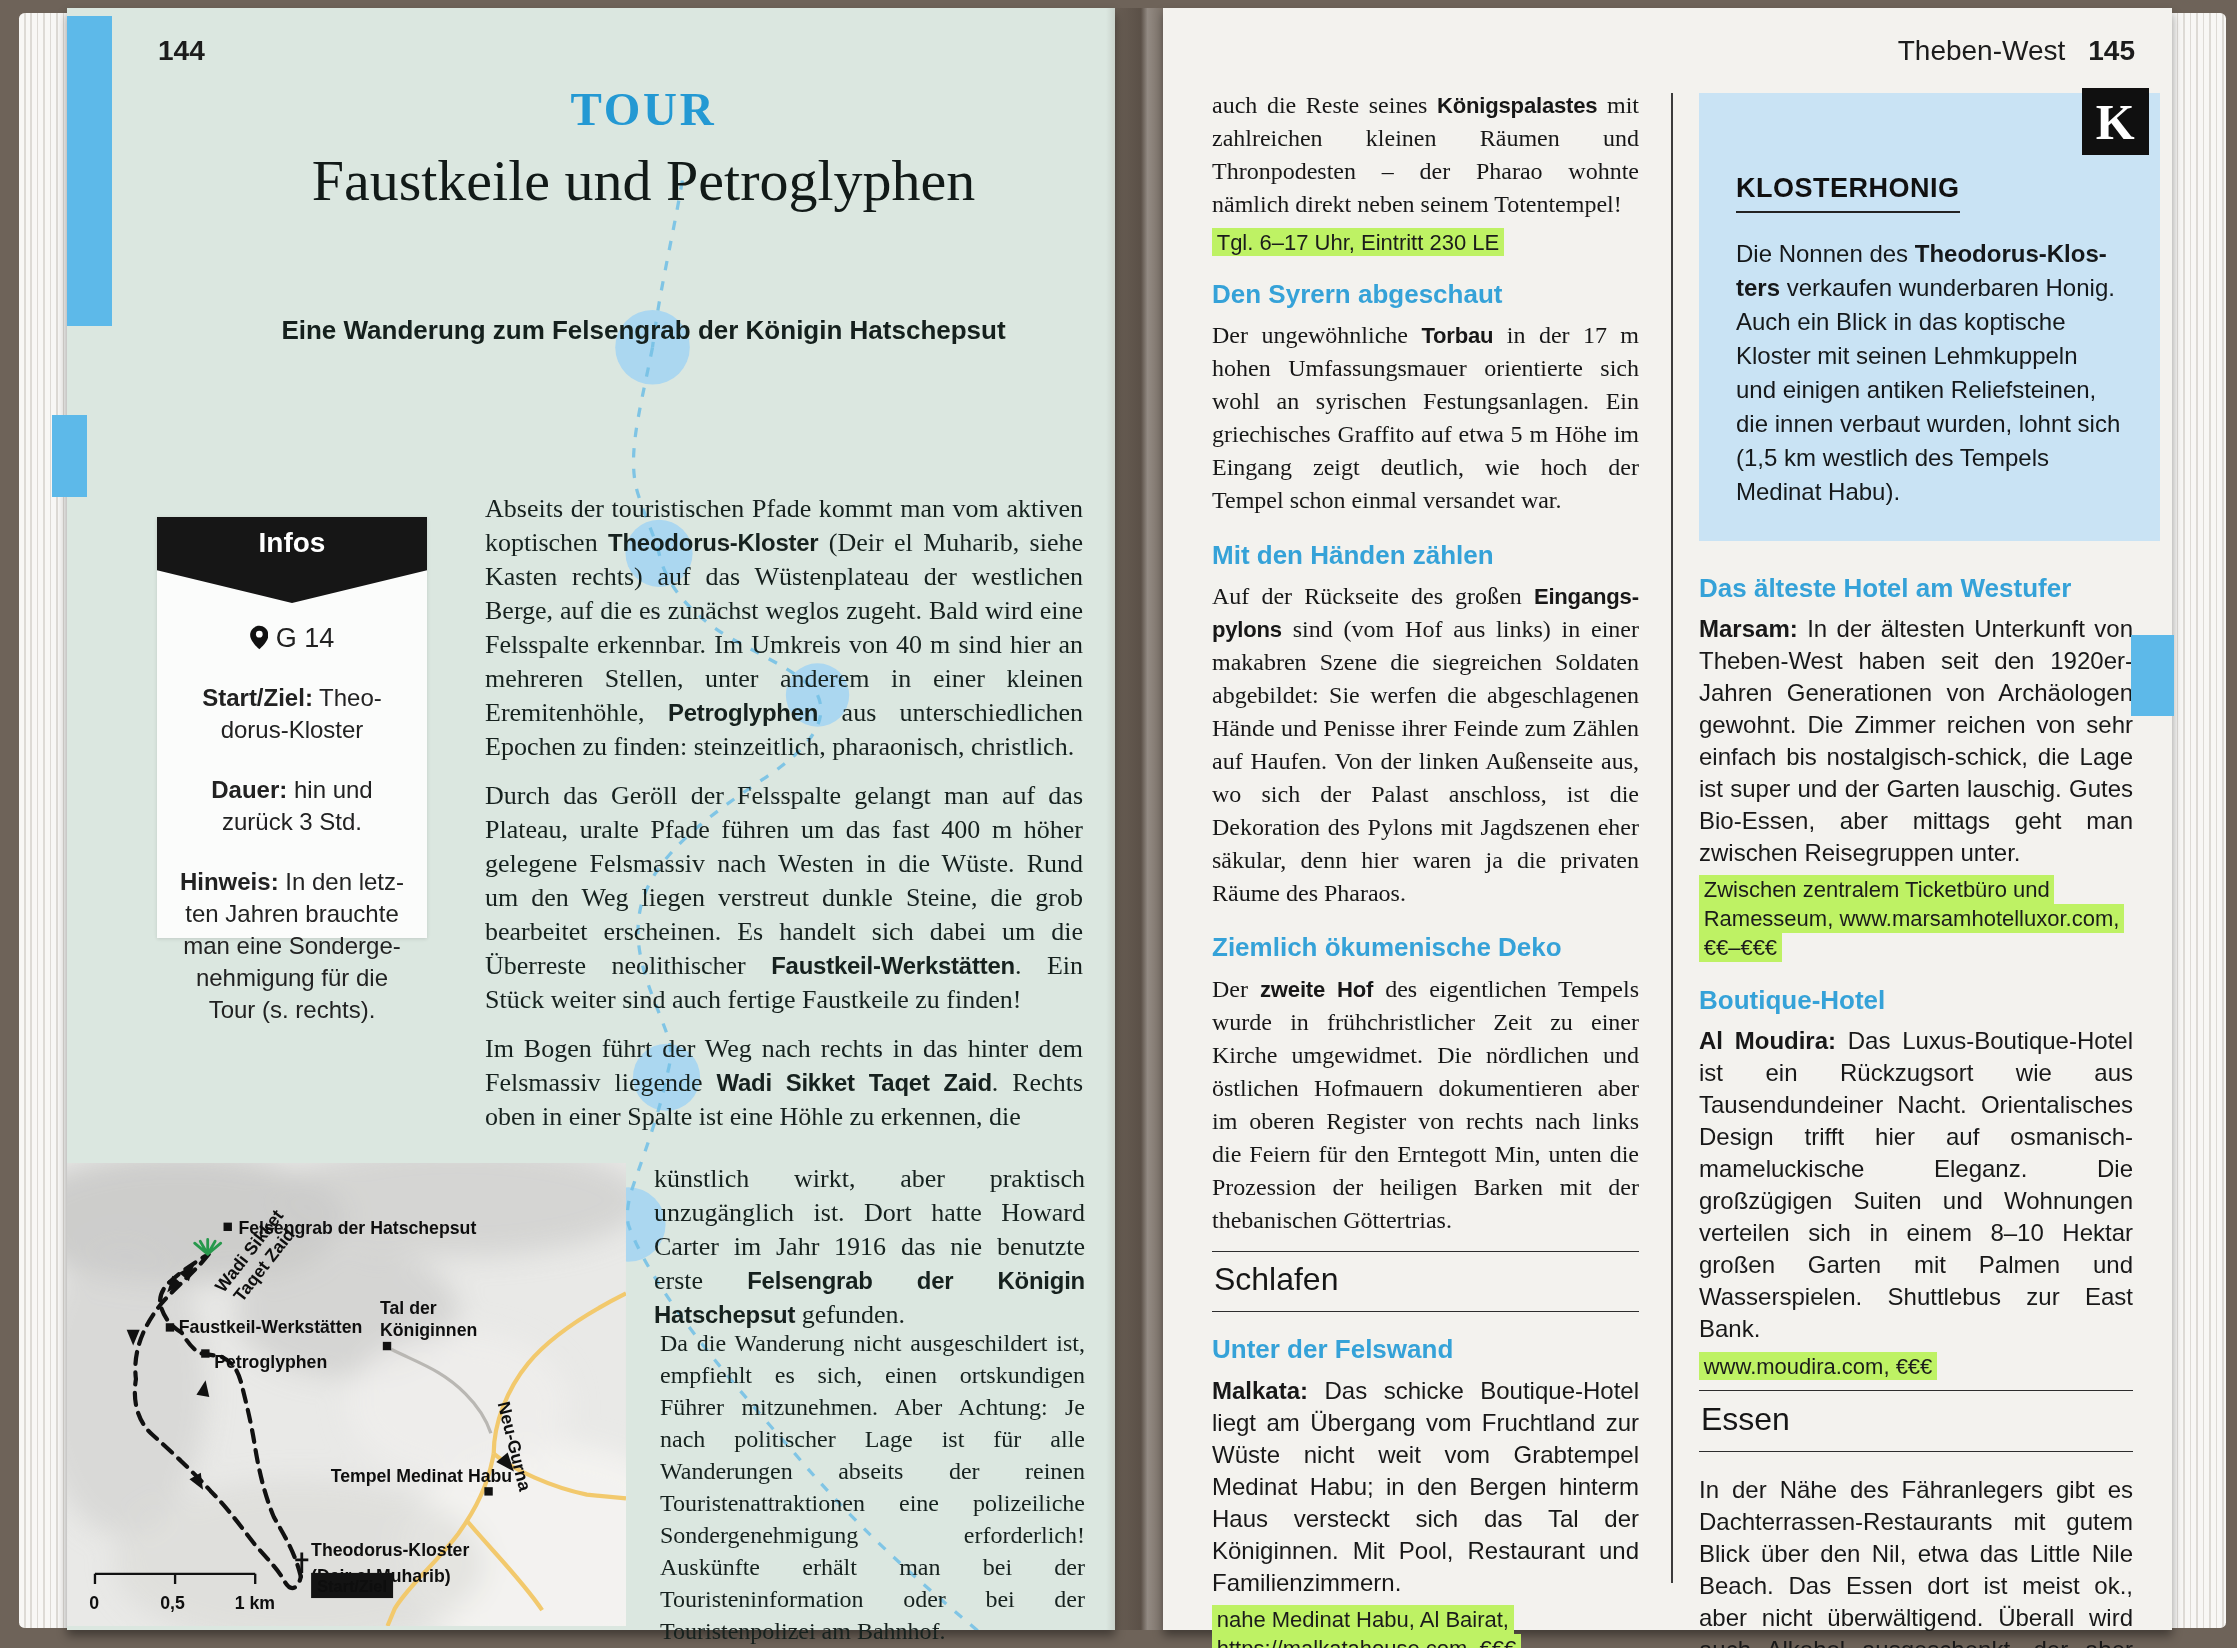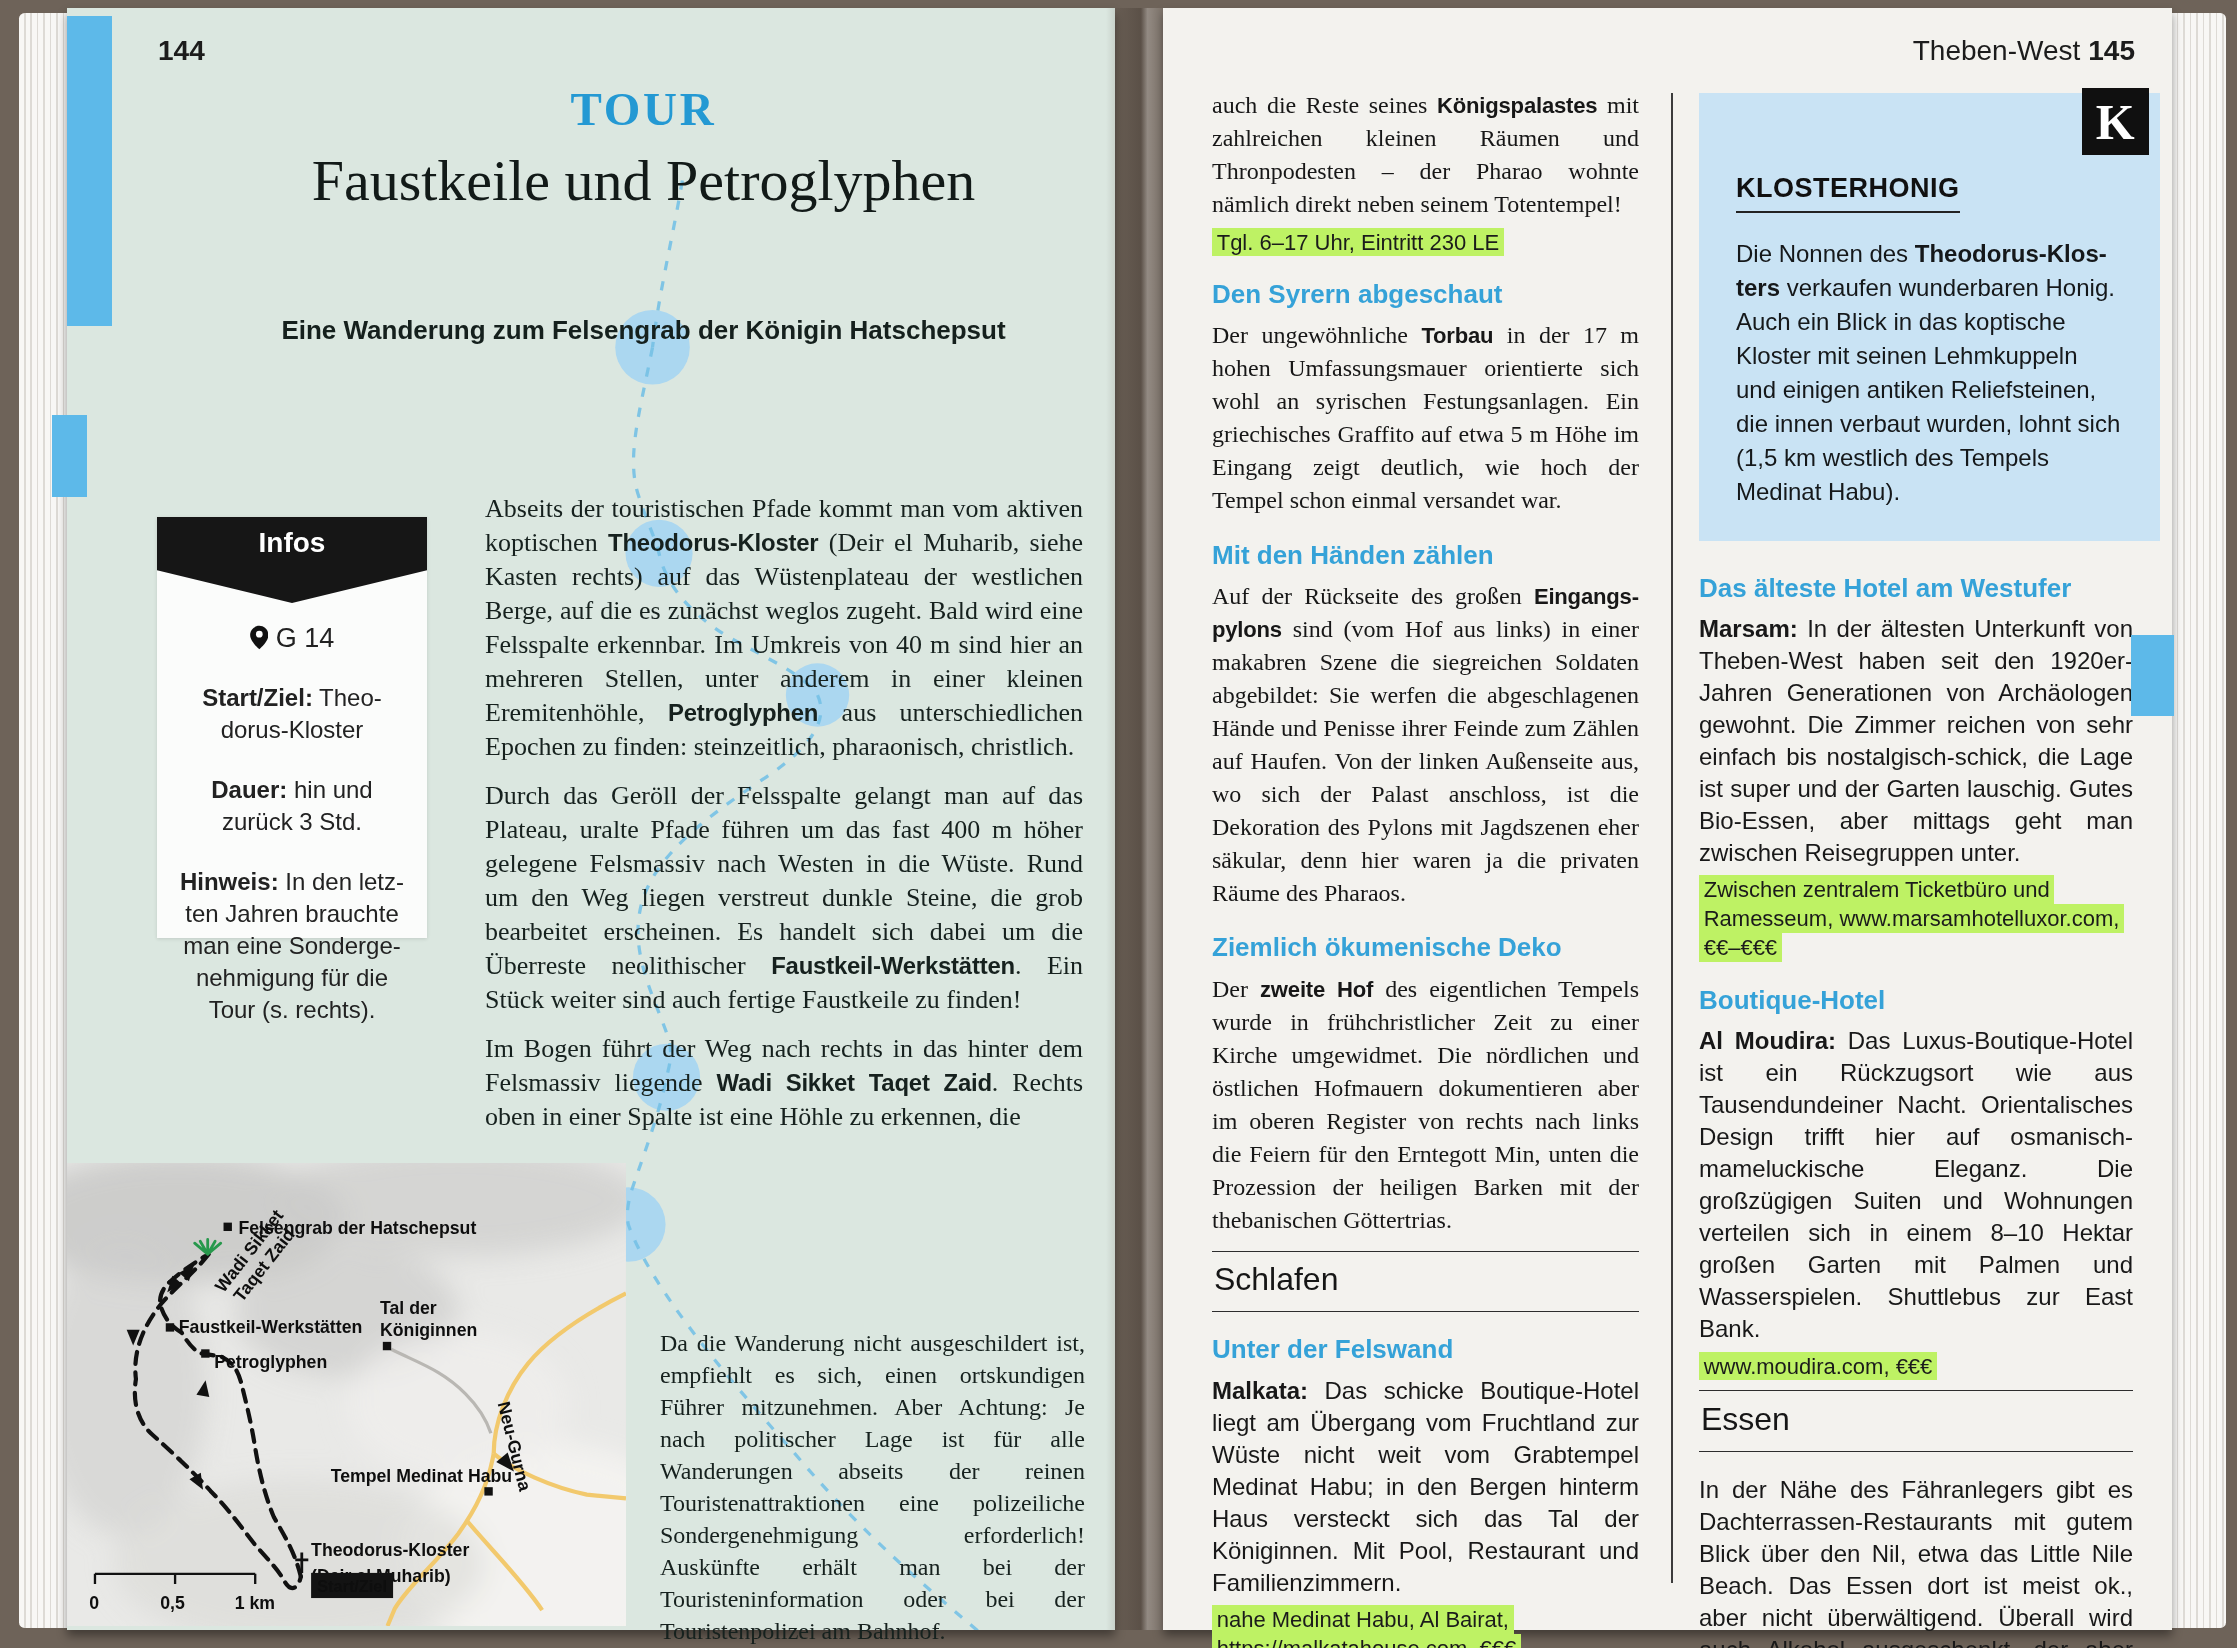--- a/index.html
+++ b/index.html
@@ -18,21 +18,21 @@
           background:linear-gradient(90deg,rgba(70,60,52,0) 0%,rgba(70,60,52,.38) 42%,rgba(70,60,52,.48) 52%,rgba(255,255,255,.25) 62%,rgba(70,60,52,0) 100%);}
 
   .tab{background:#5db9e9;z-index:4;}
   .tab-top-left{left:67px;top:16px;width:45px;height:310px;}
   .tab-mid-left{left:52px;top:415px;width:35px;height:82px;}
   .tab-right{left:2131px;top:635px;width:43px;height:81px;}
 
   
   .pagenum-left{left:158px;top:35px;font-size:28px;font-weight:bold;z-index:7;}
   .header-right{left:1706px;top:35px;width:429px;text-align:right;font-size:28px;z-index:7;}
-  .header-right b{margin-left:8px;}
+  .header-right b{margin-left:23px;}
 
   .kicker{left:196px;top:82px;width:895px;text-align:center;z-index:3;
           font-family:"Liberation Serif",serif;font-weight:bold;font-size:47px;letter-spacing:2.8px;color:#2499d3;}
   .title{left:140px;top:147px;width:1007px;text-align:center;z-index:3;
          font-family:"Liberation Serif",serif;font-size:58px;color:#121a18;}
   .subtitle{left:196px;top:315px;width:895px;text-align:center;z-index:3;font-size:26px;font-weight:bold;color:#15201d;}
 
   
   .infobox{left:157px;top:517px;width:270px;height:421px;z-index:3;background:#fbfcfb;box-shadow:0 0.9px 3.7px rgba(0,0,0,.12);}
   .infobox .banner{position:absolute;left:0;top:0;width:100%;height:86px;background:#161616;
@@ -143,20 +143,21 @@
       <div class="item"><b>Dauer:</b><span> hin und zurück 3 Std.</span></div>
       <div class="item"><b>Hinweis:</b><span> In den letz­ten Jahren brauchte man eine Sonderge­nehmigung für die Tour (s. rechts).</span></div>
     </div>
   </div>
 
   <div class="abs lp-flow">
     <p class="serif"><span>Abseits der touristischen Pfade kommt man vom aktiven koptischen </span><b>Theodorus-Kloster</b><span> (Deir el Muharib, siehe Kasten rechts) auf das Wüstenplateau der westlichen Berge, auf die es zunächst weglos zugeht. Bald wird eine Felsspalte erkennbar. Im Umkreis von 40 m sind hier an mehreren Stellen, unter anderem in einer kleinen Eremitenhöhle, </span><b>Petroglyphen</b><span> aus unterschiedlichen Epochen zu finden: steinzeitlich, pharaonisch, christlich.</span></p>
     <p class="serif"><span>Durch das Geröll der Felsspalte gelangt man auf das Plateau, uralte Pfade führen um das fast 400 m höher gelegene Felsmassiv nach Westen in die Wüste. Rund um den Weg liegen verstreut dunkle Steine, die grob bearbeitet erscheinen. Es handelt sich dabei um die Überreste neolithischer </span><b>Faustkeil-Werkstätten</b><span>. Ein Stück weiter sind auch fertige Faustkeile zu finden!</span></p>
     <p class="serif"><span>Im Bogen führt der Weg nach rechts in das hinter dem Felsmassiv liegende </span><b>Wadi Sikket Taqet Zaid</b><span>. Rechts oben in einer Spalte ist eine Höhle zu erkennen, die</span></p>
   </div>
+  <div class="abs p3b serif"><span>künstlich wirkt, aber praktisch unzugänglich ist. Dort hatte Howard Carter im Jahr 1916 das nie benutzte erste </span><b>Felsengrab der Königin Hatschepsut</b><span> gefunden.</span></div>
   <div class="abs p4 serif"><span>Da die Wanderung nicht ausgeschildert ist, empfiehlt es sich, einen ortskundigen Führer mitzunehmen. Aber Achtung: Je nach politischer Lage ist für alle Wanderungen abseits der reinen Touristenattraktionen eine polizeiliche Sondergenehmigung erforderlich! Auskünfte erhält man bei der Touristeninformation oder bei der Touristenpolizei am Bahnhof.</span></div>
 
   <div class="abs map">
     <svg width="559" height="463" viewBox="0 0 600 497">
       <defs>
           <filter id="blur">
             <feGaussianBlur stdDeviation="14"></feGaussianBlur>
           </filter>
         </defs>
       <rect width="600" height="497" fill="#e9e9e7"></rect>

